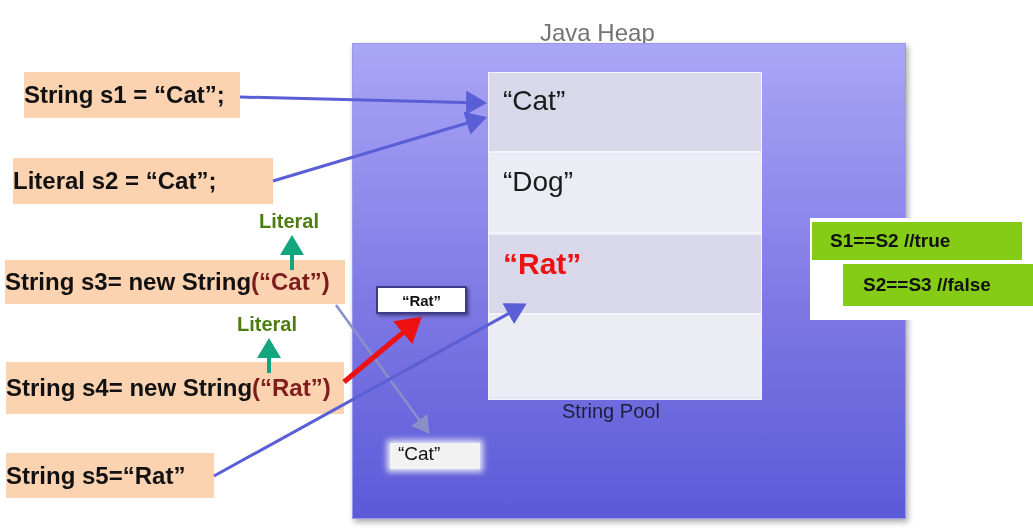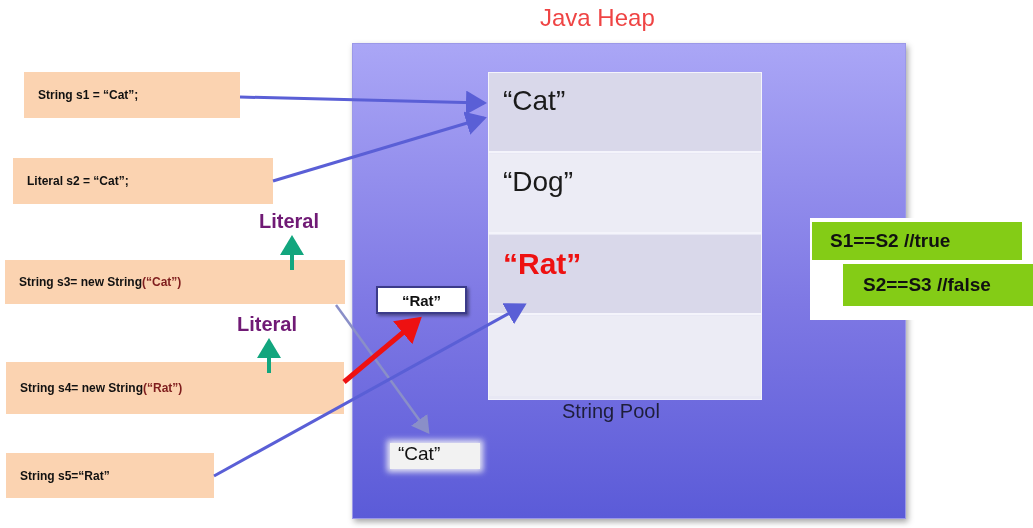--- a/index.html
+++ b/index.html
@@ -1,40 +1,40 @@
 <!DOCTYPE html>
 <html><head>
 <meta charset="utf-8">
 <style>
   html, body { margin:0; padding:0; }
   body { width:1033px; height:528px; position:relative; background:#ffffff; overflow:hidden;
          font-family:"Liberation Sans", sans-serif; }
   .abs { position:absolute; }
-  .title { left:540px; top:4px; font-size:24px; color:#ef4444; }
+  .title { left:540px; top:19px; font-size:24px; color:#737373; }
   .heap { left:352px; top:43px; width:552px; height:474px;
           background:linear-gradient(#aaa6f6, #7e78e4 55%, #5b5bd8);
           border:1px solid #9b98e8; box-shadow:2px 3px 6px rgba(0,0,0,0.35); }
   .pool { left:488px; top:72px; width:272px; height:326px; border:1px solid #f4f4fb; background:#e8e8f4; }
   .cell { position:absolute; left:0; width:272px; height:80px; box-sizing:border-box;
           border-bottom:2px solid #f4f4fb; font-size:28px; padding:12px 0 0 14px; color:#1a1a1a; }
   .c0 { top:0; background:#d9d8ea; }
   .c1 { top:81px; background:#ececf5; }
   .c2 { top:162px; background:#d9d8ea; }
   .c3 { top:243px; background:#ececf5; border-bottom:none; }
   .red-big { color:#ee1111; font-weight:bold; font-size:30px; }
   .pool-label { left:562px; top:400px; font-size:20px; color:#1e1e3a; }
-  .code { background:#fbd3b1; font-weight:bold; font-size:12px; color:#111; box-sizing:border-box;
-          padding-left:14px; display:flex; align-items:center; }
+  .code { background:#fbd3b1; font-weight:bold; font-size:24px; color:#111; box-sizing:border-box;
+          display:flex; align-items:center; }
   .s1 { left:24px; top:72px; width:216px; height:46px; }
   .s2 { left:13px; top:158px; width:260px; height:46px; }
   .s3 { left:5px; top:260px; width:340px; height:44px;text-align:center; }
   .s4 { left:6px; top:362px; width:338px; height:52px; }
   .s5 { left:6px; top:453px; width:208px; height:45px; }
   .red { color:#7f1d1d; }
-  .literal { color:#701a75; font-weight:bold; font-size:20px; }
+  .literal { color:#4d7c0f; font-weight:bold; font-size:20px; }
   .lit1 { left:259px; top:210px; }
   .lit2 { left:237px; top:313px; }
   .ratbox { left:376px; top:286px; width:91px; height:28px; background:#fff; border:2px solid #3b3b8a;
             box-shadow:2px 2px 3px rgba(0,0,0,0.4); box-sizing:border-box; font-size:15px; font-weight:bold;
             display:flex; align-items:center; justify-content:center; color:#111; }
   .catbox { left:390px; top:443px; width:90px; height:26px; background:#f2f2f2; font-size:19px; color:#111;
             box-shadow:0 0 6px 3px rgba(245,245,245,0.9); box-sizing:border-box; padding-left:8px; }
   .cmp-wrap { left:810px; top:218px; width:223px; height:102px; background:#fff; }
   .cmp { background:#84cc16; font-weight:bold; font-size:19px; color:#111; box-sizing:border-box;
          display:flex; align-items:center; }

